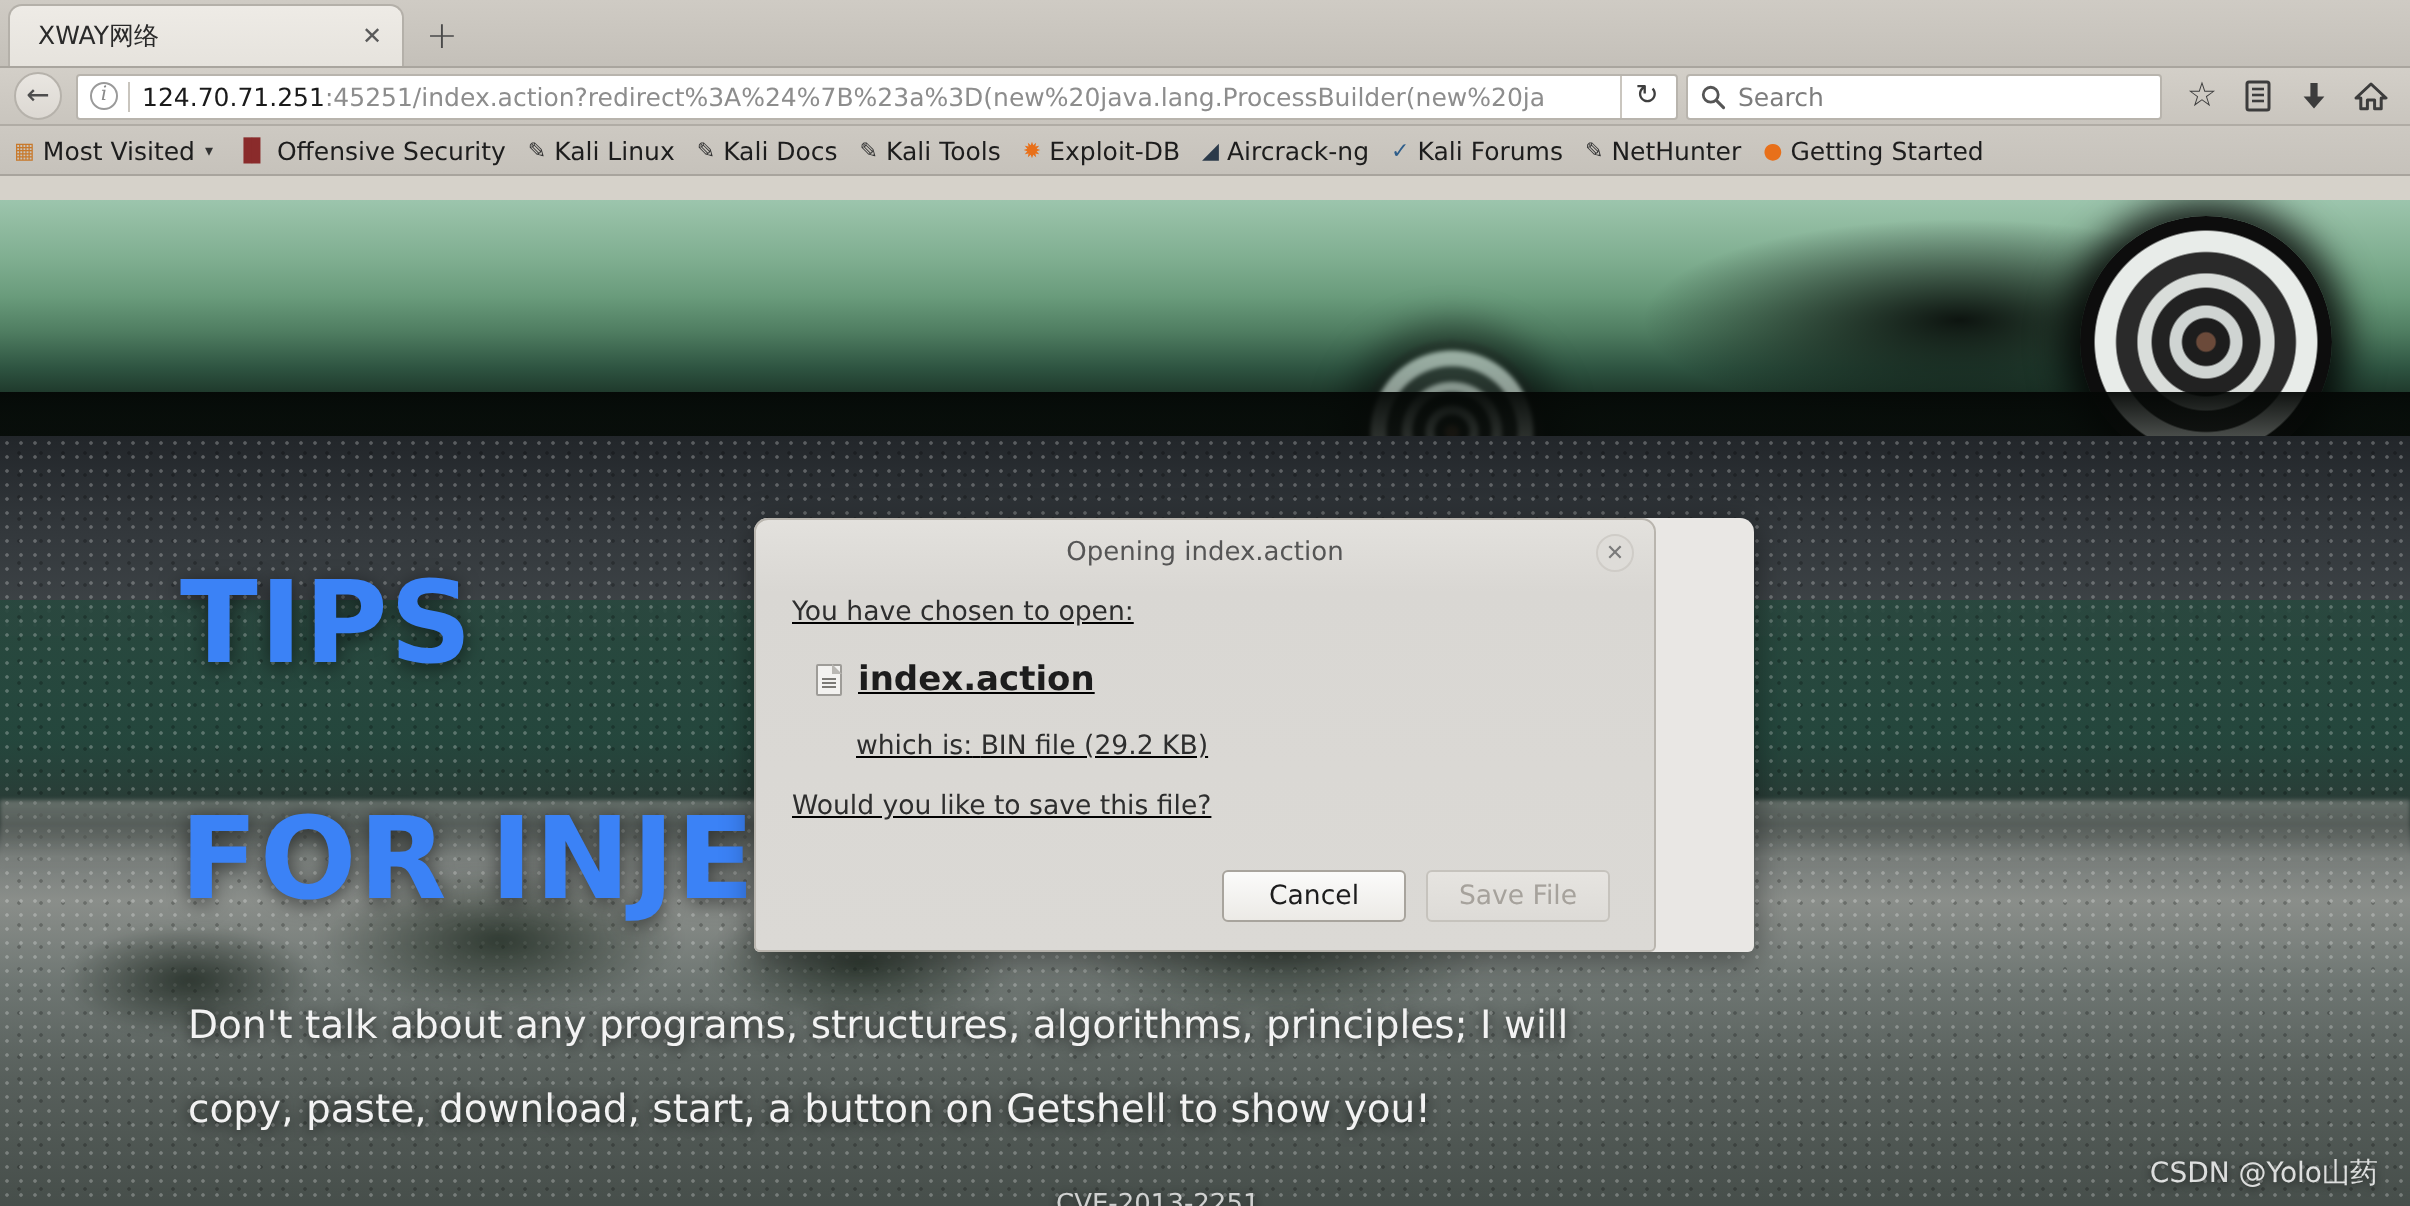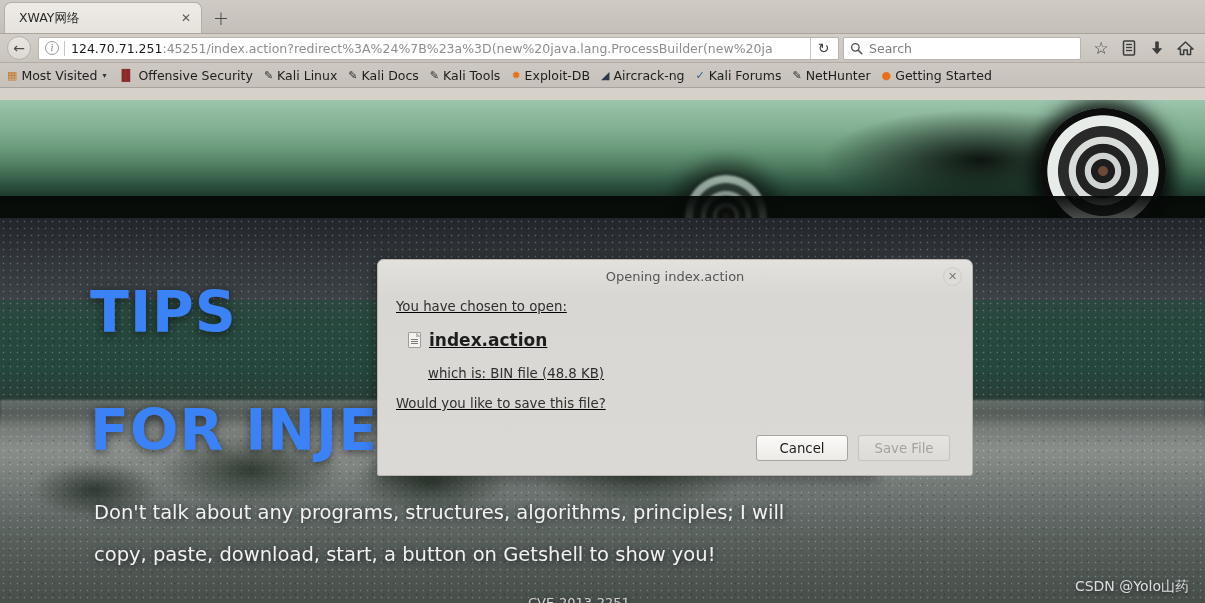--- a/index.html
+++ b/index.html
@@ -231,21 +231,21 @@
   
   .dlg-shadow {
     position: absolute; left: 377px; top: 259px;
     width: 500px; height: 217px;
     border-radius: 7px 7px 3px 3px;
     box-shadow: 0 3px 16px rgba(0,0,0,0.45);
     background: #e9e7e4;
   }
   .dialog {
     position: absolute; left: 377px; top: 259px;
-    width: 596px; height: 217px;
+    width: 451px; height: 217px;
     border: 1px solid #b9b5ae;
     border-radius: 7px 7px 3px 3px;
     background: linear-gradient(to bottom, #e3e1dd 0px, #d9d7d3 36px, #dbd9d5 100%);
     display: flex; flex-direction: column;
   }
   .dlg-titlebar {
     position: relative; height: 33px; flex: 0 0 33px;
     display: flex; align-items: center; justify-content: center;
     border-radius: 6px 6px 0 0;
   }
@@ -434,21 +434,21 @@
       <span class="dlg-title">Opening index.action</span>
       <span class="dlg-close">✕</span>
     </div>
     <div class="dlg-body">
       <div class="dlg-line chosen">You have chosen to open:</div>
       <div class="fileline">
         <span class="file-ico"></span>
         <span class="filename">index.action</span>
       </div>
       <div class="meta">
-        <div><span>which is:</span>&nbsp;<span>BIN file (48.8 KB)</span></div>
+        <div><span>which is:</span>&nbsp;<span>BIN file (29.2 KB)</span></div>
       </div>
       <div class="dlg-line ask">Would you like to save this file?</div>
     </div>
     <div class="dlg-footer">
       <div class="btn btn-cancel">Cancel</div>
       <div class="btn btn-save">Save File</div>
     </div>
   </div>
 
 </div>

